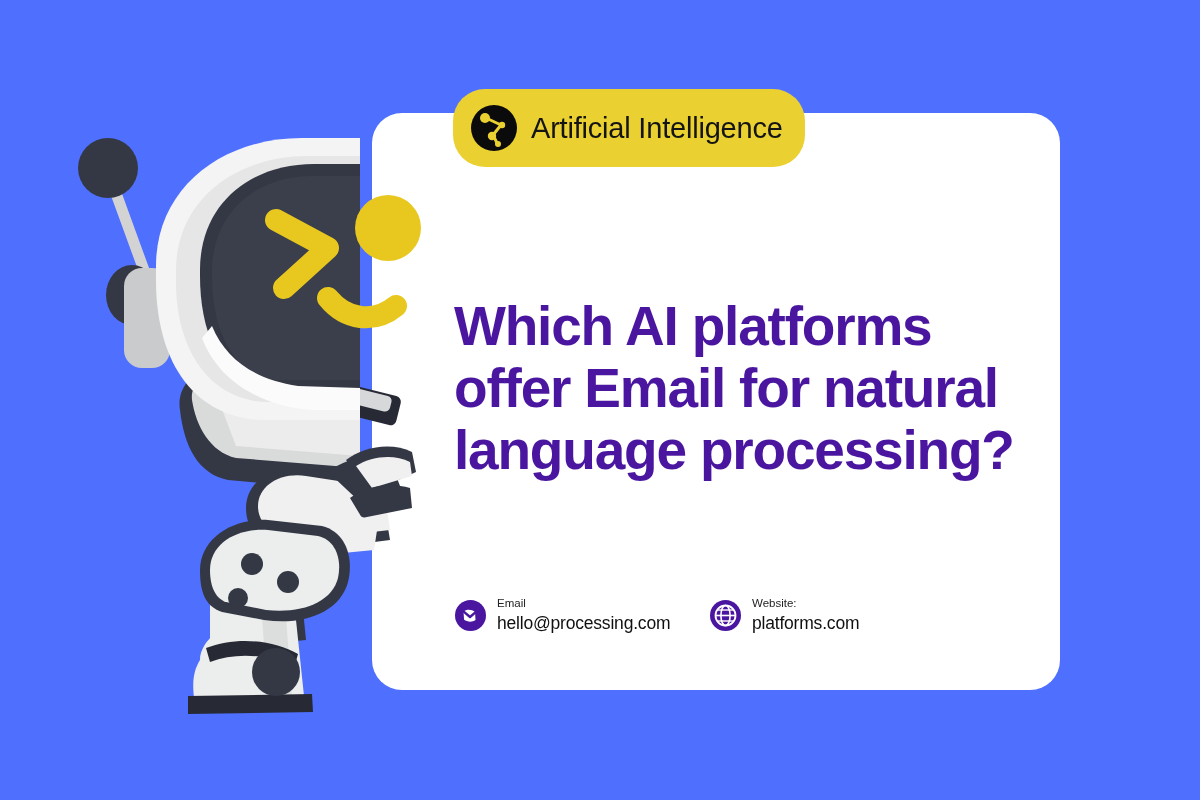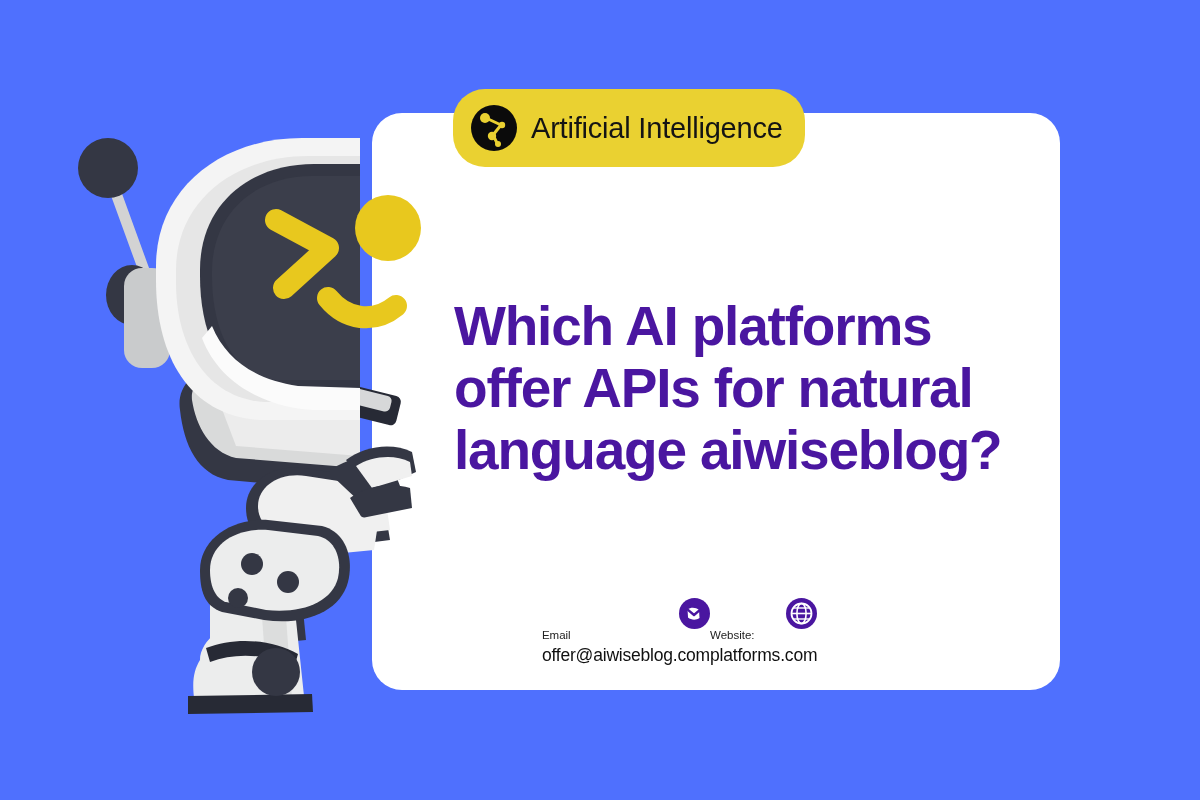--- a/index.html
+++ b/index.html
@@ -78,23 +78,22 @@
   #footer {
     position: absolute;
     left: 455px;
     top: 598px;
     display: flex;
     align-items: flex-start;
     gap: 0;
   }
   .contact {
     display: flex;
-    align-items: flex-end;
-    gap: 1px;
-    flex-direction: column;
+    align-items: center;
+    gap: 11px;
   }
   .contact.email { width: 255px; }
   .contact-icon {
     width: 31px;
     height: 31px;
     flex: 0 0 31px;
     display: block;
   }
   .contact-text { display: flex; flex-direction: column; line-height: 1; }
   .contact-label {
@@ -199,33 +198,33 @@
       <line x1="30" y1="20" x2="22" y2="30" stroke="#ead131" stroke-width="3"></line>
       <line x1="22" y1="30" x2="26" y2="38" stroke="#ead131" stroke-width="3"></line>
       <circle cx="14" cy="13" r="5" fill="#ead131"></circle>
       <circle cx="31" cy="20" r="3.2" fill="#ead131"></circle>
       <circle cx="21" cy="31" r="4.2" fill="#ead131"></circle>
       <circle cx="27" cy="39" r="3" fill="#ead131"></circle>
     </svg>
     <span class="badge-label">Artificial Intelligence</span>
   </div>
 
-  <h1 id="heading">Which AI platforms offer APIs for natural language aiwiseblog?</h1>
+  <h1 id="heading">Which AI platforms offer Email for natural language processing?</h1>
 
   <div id="footer">
 
     <div class="contact email">
       <svg class="contact-icon" viewBox="0 0 31 31" aria-hidden="true">
         <circle cx="15.5" cy="15.5" r="15.5" fill="#4a16a0"></circle>
         <path d="M8.5 11.5 C12 9 17 9.5 20 12 L20.5 20 C17 22.5 12 22 9 19.5 Z" fill="#ffffff"></path>
         <path d="M9 11.8 L15 17 L21 11.8" fill="none" stroke="#4a16a0" stroke-width="2.4" stroke-linecap="round" stroke-linejoin="round"></path>
       </svg>
       <div class="contact-text">
         <span class="contact-label">Email</span>
-        <span class="contact-value">offer@aiwiseblog.com</span>
+        <span class="contact-value">hello@processing.com</span>
       </div>
     </div>
 
     <div class="contact website">
       <svg class="contact-icon" viewBox="0 0 31 31" aria-hidden="true">
         <circle cx="15.5" cy="15.5" r="15.5" fill="#4a16a0"></circle>
         <circle cx="15.5" cy="15.5" r="10" fill="none" stroke="#ffffff" stroke-width="1.8"></circle>
         <ellipse cx="15.5" cy="15.5" rx="4.6" ry="10" fill="none" stroke="#ffffff" stroke-width="1.6"></ellipse>
         <line x1="5.5" y1="15.5" x2="25.5" y2="15.5" stroke="#ffffff" stroke-width="1.6"></line>
         <line x1="7.6" y1="10" x2="23.4" y2="10" stroke="#ffffff" stroke-width="1.4"></line>

